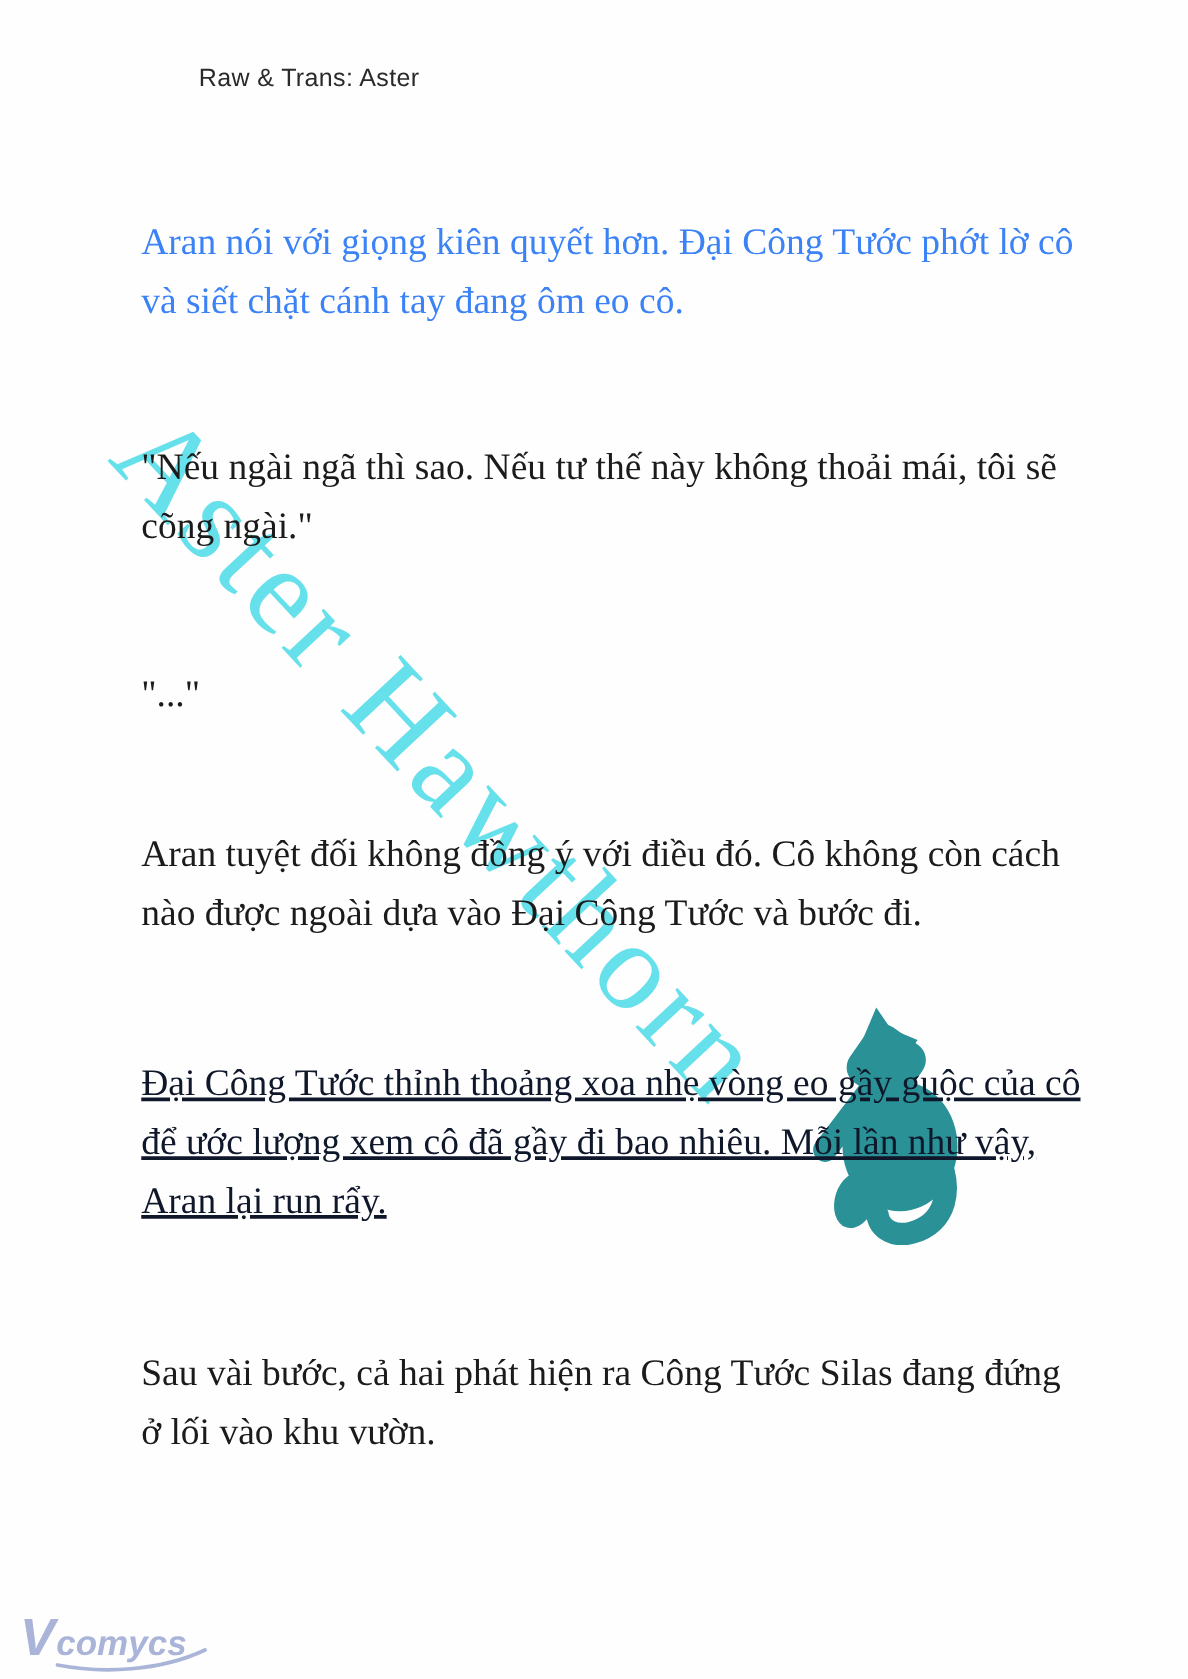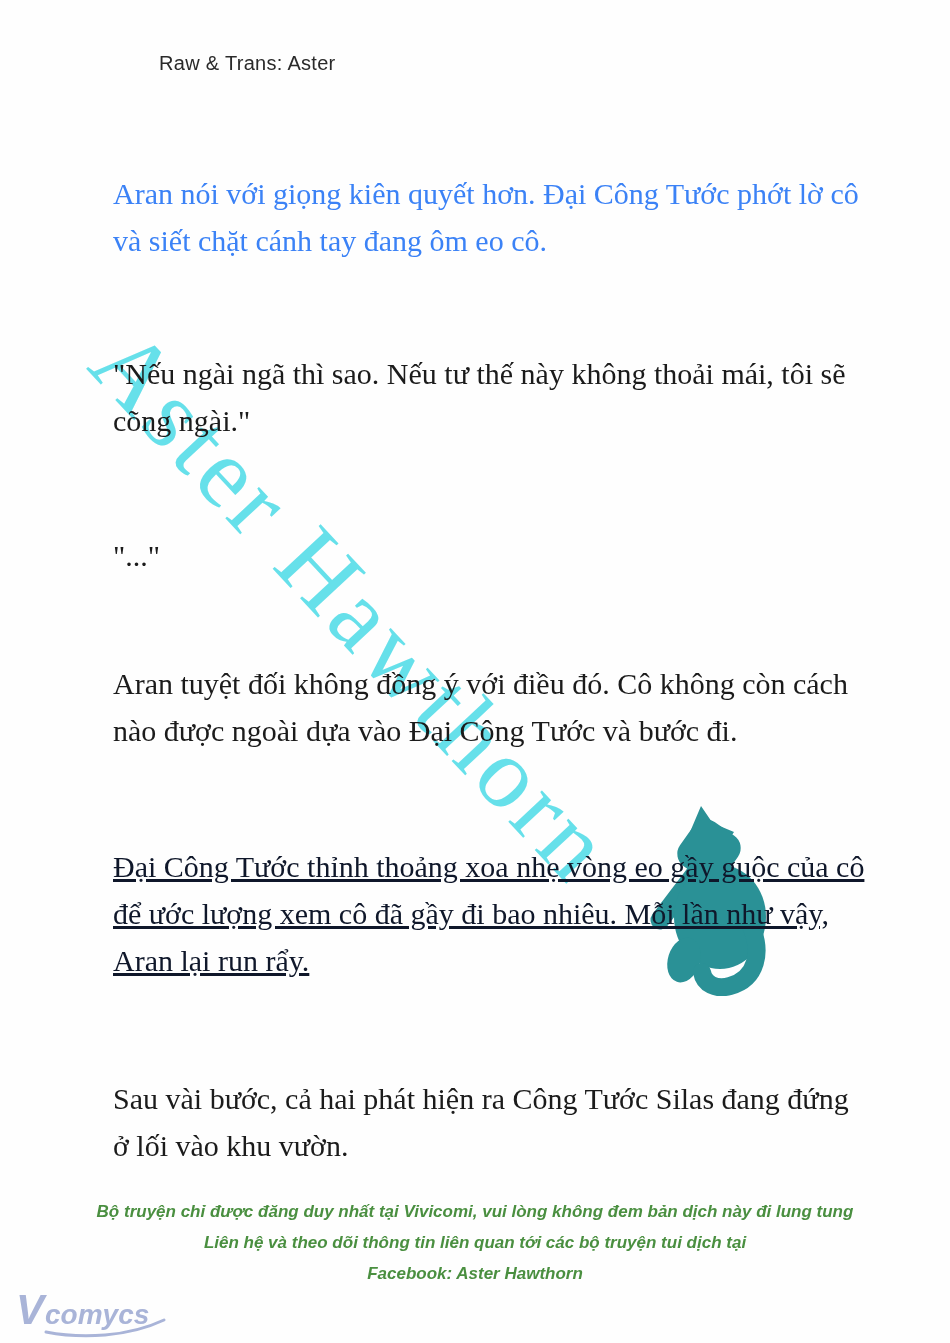--- a/index.html
+++ b/index.html
@@ -88,24 +88,19 @@
     <div>Đại Công Tước thỉnh thoảng xoa nhẹ vòng eo gầy guộc của cô</div>
     <div>để ước lượng xem cô đã gầy đi bao nhiêu. Mỗi lần như vậy,</div>
     <div>Aran lại run rẩy.</div>
   </div>
 
   <div class="para p6" style="color: rgb(27, 27, 27);">
     <div>Sau vài bước, cả hai phát hiện ra Công Tước Silas đang đứng</div>
     <div>ở lối vào khu vườn.</div>
   </div>
 
-  <div class="footer" style="color: rgb(74, 143, 64);">
-    <div>Bộ truyện chỉ được đăng duy nhất tại Vivicomi, vui lòng không đem bản dịch này đi lung tung</div>
-    <div>Liên hệ và theo dõi thông tin liên quan tới các bộ truyện tui dịch tại</div>
-    <div>Facebook: Aster Hawthorn</div>
-  </div>
 
   <svg class="logo" width="180" height="60" viewBox="0 0 180 60" aria-hidden="true">
     <text x="4" y="42" font-size="28" fill="#a9b4d8"><tspan font-size="42">V</tspan><tspan dx="1">comycs</tspan></text>
     <path d="M34,50 C70,57 116,55 152,38" fill="none" stroke-width="3" stroke-linecap="round" stroke="#a9b4d8"></path>
   </svg>
 
 </div>
 
 </body></html>

